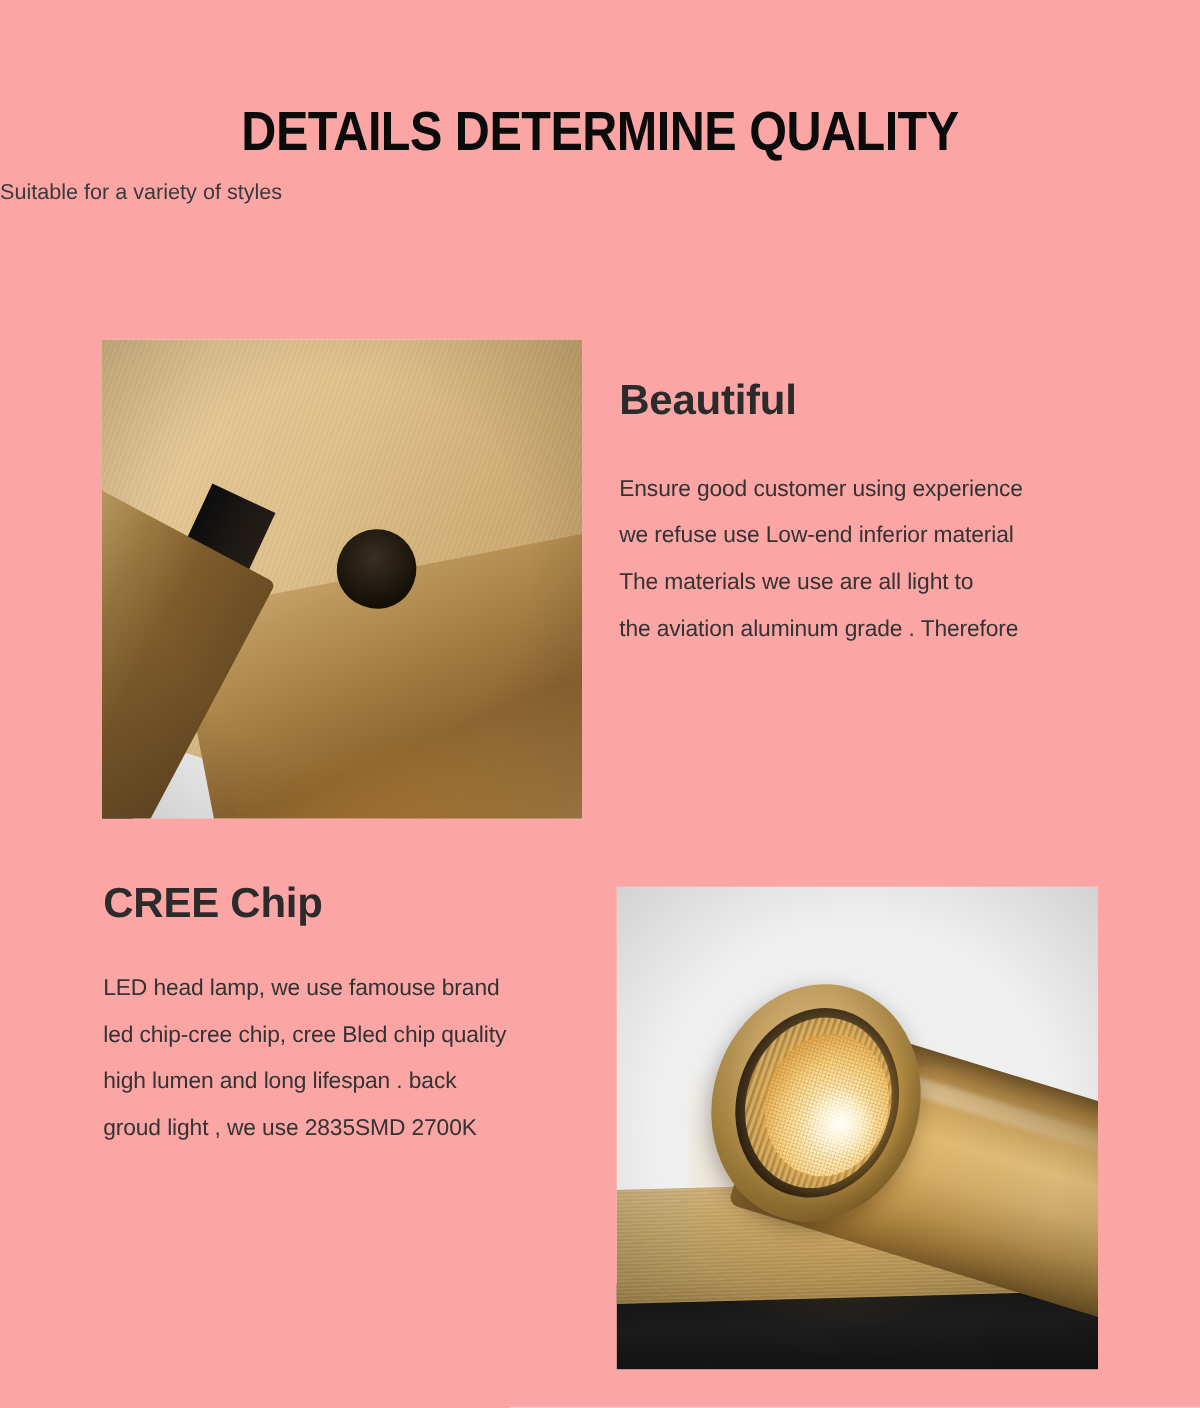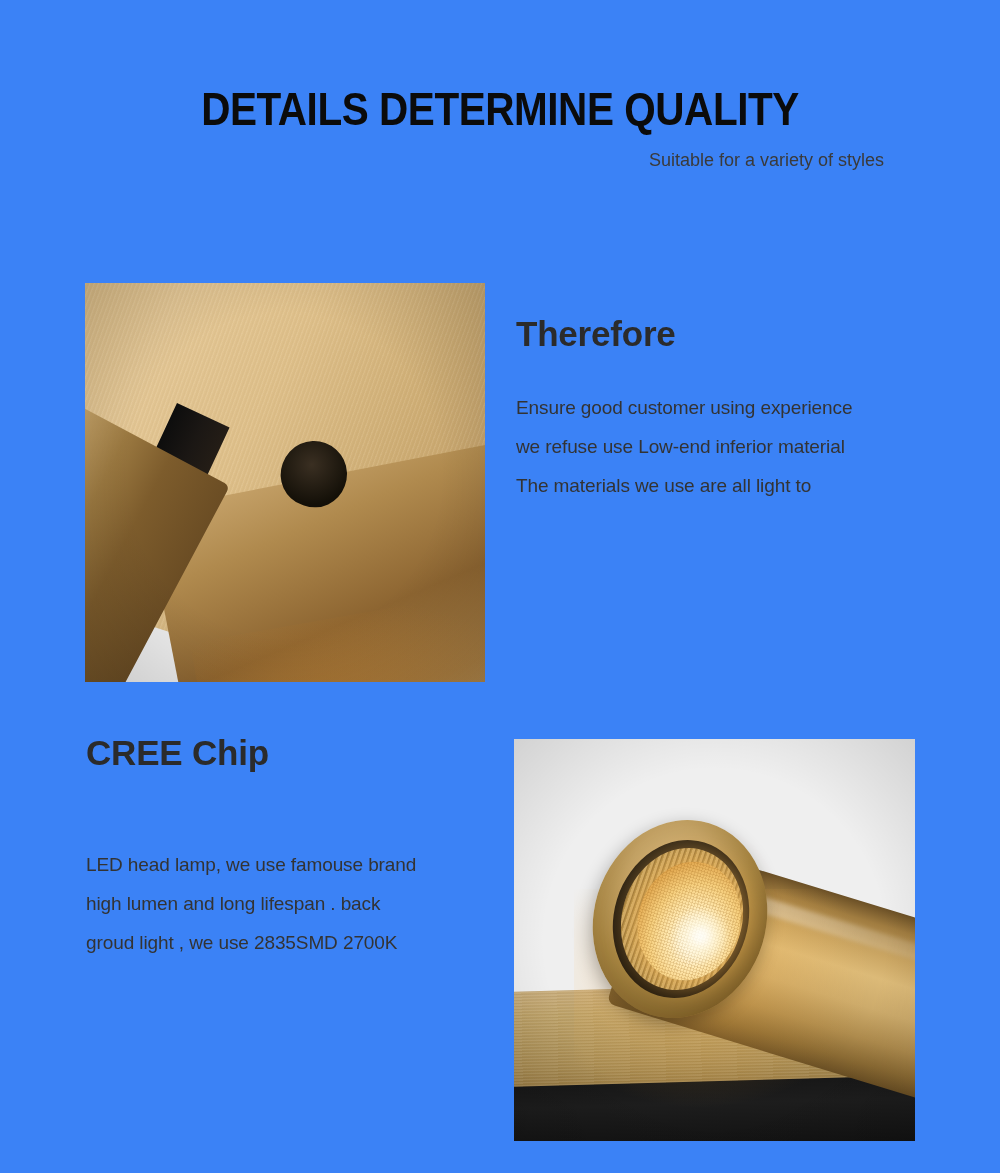--- a/index.html
+++ b/index.html
@@ -5,44 +5,43 @@
   * { margin:0; padding:0; box-sizing:border-box; }
 
   html, body {
     width:1000px;
     height:1173px;
     background:#ffffff;
     font-family:"Liberation Sans", sans-serif;
     overflow:hidden;
   }
 
-  .page { position:relative; width:1000px; height:1173px; background:#3b82f6; }
+  .page { position:relative; width:1000px; height:1173px; background:#fca5a5; }
 
   
   .main-title {
     position:absolute; left:0; top:84px; width:1000px;
     text-align:center;
     font-family:"Liberation Sans", sans-serif;
     font-weight:bold;
     font-size:46px;
     line-height:50px;
     letter-spacing:-0.5px;
     color:#0b0b0b;
     transform:scaleX(0.88);
     transform-origin:center top;
     white-space:nowrap;
   }
   .sub-title {
     position:absolute; left:0; top:148px; width:864px;
-    text-align:right;
+    text-align:left;
     font-size:18px;
     line-height:24px;
     color:#3a3a3a;
     white-space:nowrap;
-    margin-left:20px;
   }
 
   
   .feature-heading {
     position:absolute;
     font-weight:bold;
     font-size:35px;
     line-height:42px;
     color:#2b2b2b;
     letter-spacing:-0.2px;
@@ -54,21 +53,21 @@
     line-height:39px;
     color:#333333;
     letter-spacing:-0.1px;
   }
   .feature-body .ln { display:block; white-space:nowrap; }
 
   #aluminum-heading { left:516px; top:313px; }
   #aluminum-body    { left:516px; top:388px; width:420px; }
 
   #cree-heading { left:86px; top:732px; }
-  #cree-body    { left:86px; top:845px; width:420px; }
+  #cree-body    { left:86px; top:804px; width:420px; }
 
   
   .photo {
     position:absolute;
     overflow:hidden;
     background:#efefef;
   }
   #photo-aluminum { left:85px;  top:283px; width:400px; height:399px; }
   #photo-cree     { left:514px; top:739px; width:401px; height:402px; }
 
@@ -316,32 +315,34 @@
     <div class="layer p1-brush"></div>
     <div class="layer p1-facet"></div>
     <div class="layer p1-black"></div>
     <div class="layer p1-cyl"></div>
 
     <div class="layer p1-notch"></div>
     <div class="layer p1-warm"></div>
     <div class="layer p1-vig"></div>
   </div>
 
-  <div class="feature-heading" id="aluminum-heading">Therefore</div>
+  <div class="feature-heading" id="aluminum-heading">Beautiful</div>
 
   <div class="feature-body" id="aluminum-body">
     <span class="ln">Ensure good customer using experience</span>
     <span class="ln">we refuse use Low-end inferior material</span>
     <span class="ln">The materials we use are all light to</span>
+    <span class="ln">the aviation aluminum grade . Therefore</span>
   </div>
 
   <div class="feature-heading" id="cree-heading">CREE Chip</div>
 
   <div class="feature-body" id="cree-body">
     <span class="ln">LED head lamp, we use famouse brand</span>
+    <span class="ln">led chip-cree chip, cree Bled chip quality</span>
     <span class="ln">high lumen and long lifespan . back</span>
     <span class="ln">groud light , we use 2835SMD 2700K</span>
   </div>
 
   <div class="photo" id="photo-cree">
     <div class="layer p2-bg"></div>
     <div class="layer p2-black"></div>
     <div class="layer p2-plate"></div>
     <div class="layer p2-plate-brush"></div>
     <div class="layer p2-barrel"></div>

